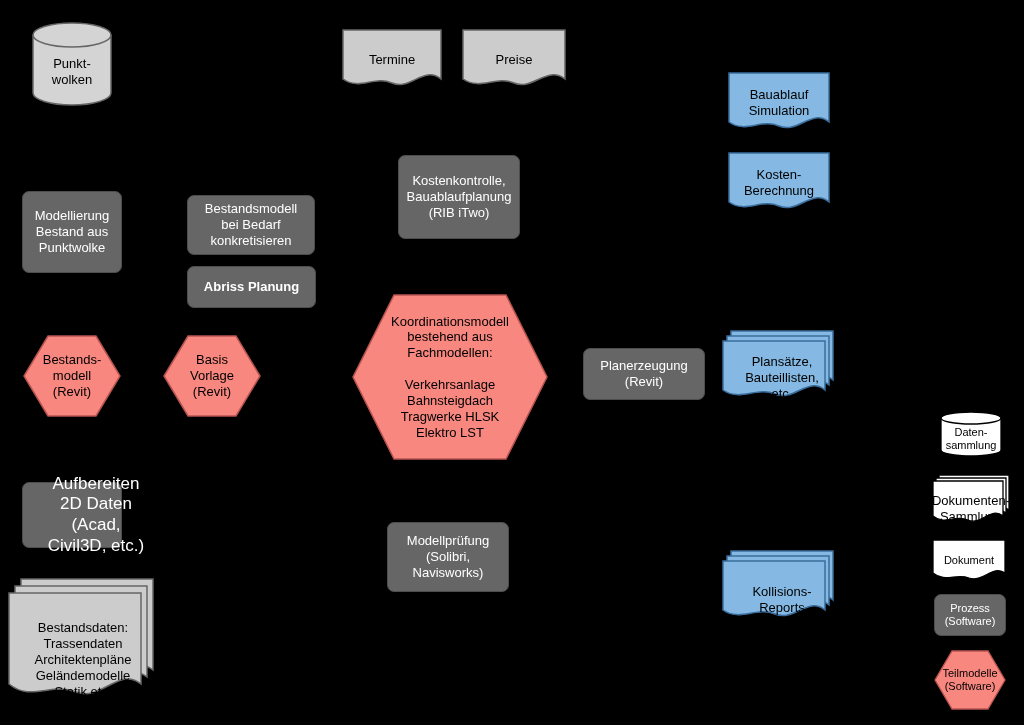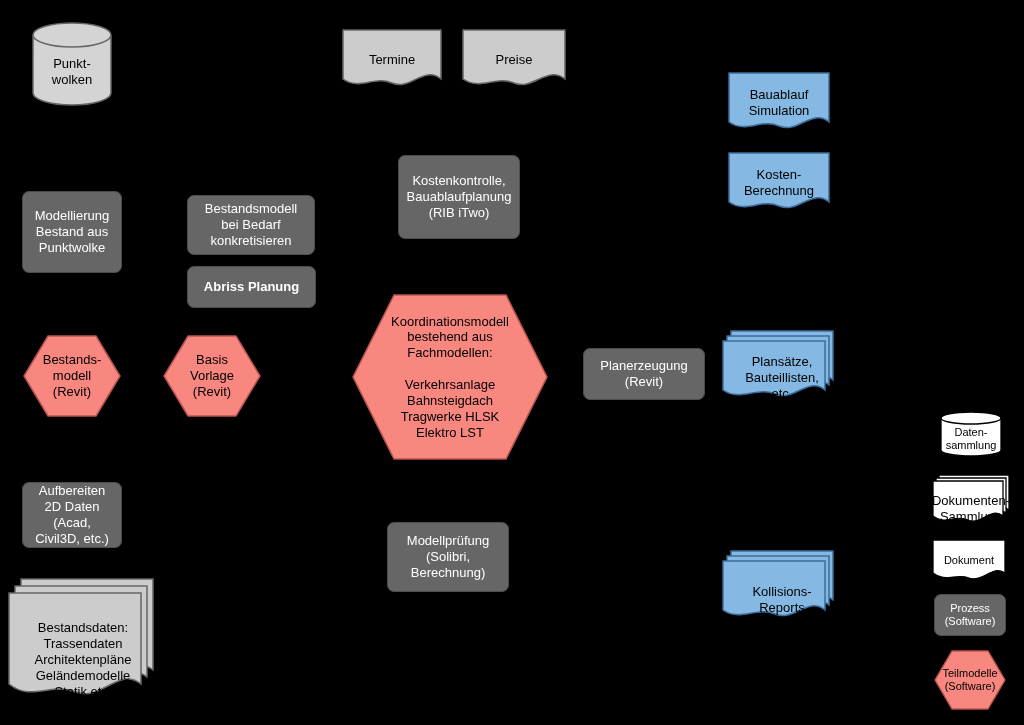--- a/index.html
+++ b/index.html
@@ -165,30 +165,30 @@
       <path d="M9,5 L111,5 L111,54 C94,40 80,66 61,58 C43,50 26,66 9,54 Z" fill="#85b9e3" stroke="#3a6d9c" stroke-width="1.5"></path>
       <path d="M5,10 L107,10 L107,59 C90,45 76,71 57,63 C39,55 22,71 5,59 Z" fill="#85b9e3" stroke="#3a6d9c" stroke-width="1.5"></path>
       <path d="M1,15 L103,15 L103,64 C86,50 72,76 53,68 C35,60 18,76 1,64 Z" fill="#85b9e3" stroke="#3a6d9c" stroke-width="1.5"></path>
     </svg>
     <div class="label dark-text" style="font-size:13px; padding-top:10px; padding-bottom:12px; padding-left:4px;">Plansätze,
 Bauteillisten,
 etc.</div>
   </div>
 
   <div class="node proc" style="left:22px; top:482px; width:100px; height:66px;">
-    <div class="label" style="font-size:13px;">Aufbereiten
+    <div class="label" style="font-size:17px;margin-left:24px;">Aufbereiten
 2D Daten
 (Acad,
 Civil3D, etc.)</div>
   </div>
 
   <div class="node proc" style="left:387px; top:522px; width:122px; height:70px;">
     <div class="label" style="font-size:13px;">Modellprüfung
 (Solibri,
-Berechnung)</div>
+Navisworks)</div>
   </div>
 
   <div class="node" style="left:722px; top:546px; width:112px; height:84px;">
     <svg class="shape-svg" viewBox="0 0 112 84" preserveAspectRatio="none">
       <path d="M9,5 L111,5 L111,54 C94,40 80,66 61,58 C43,50 26,66 9,54 Z" fill="#85b9e3" stroke="#3a6d9c" stroke-width="1.5"></path>
       <path d="M5,10 L107,10 L107,59 C90,45 76,71 57,63 C39,55 22,71 5,59 Z" fill="#85b9e3" stroke="#3a6d9c" stroke-width="1.5"></path>
       <path d="M1,15 L103,15 L103,64 C86,50 72,76 53,68 C35,60 18,76 1,64 Z" fill="#85b9e3" stroke="#3a6d9c" stroke-width="1.5"></path>
     </svg>
     <div class="label dark-text" style="font-size:13px; padding-top:12px; padding-bottom:10px; padding-left:4px;">Kollisions-
 Reports</div>

